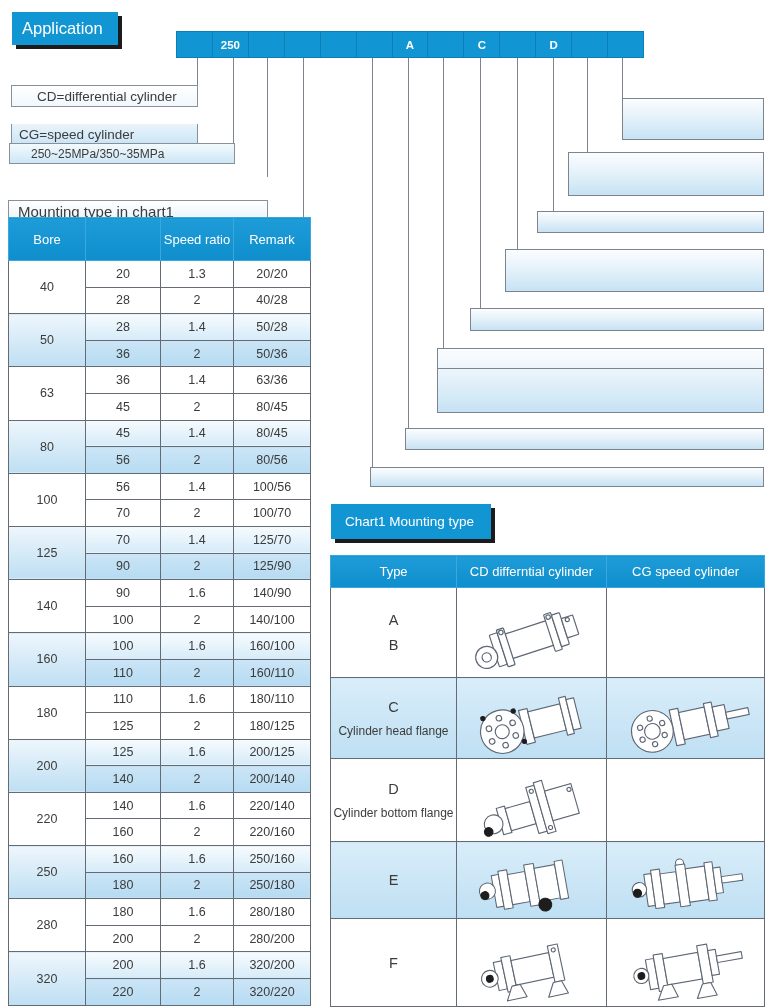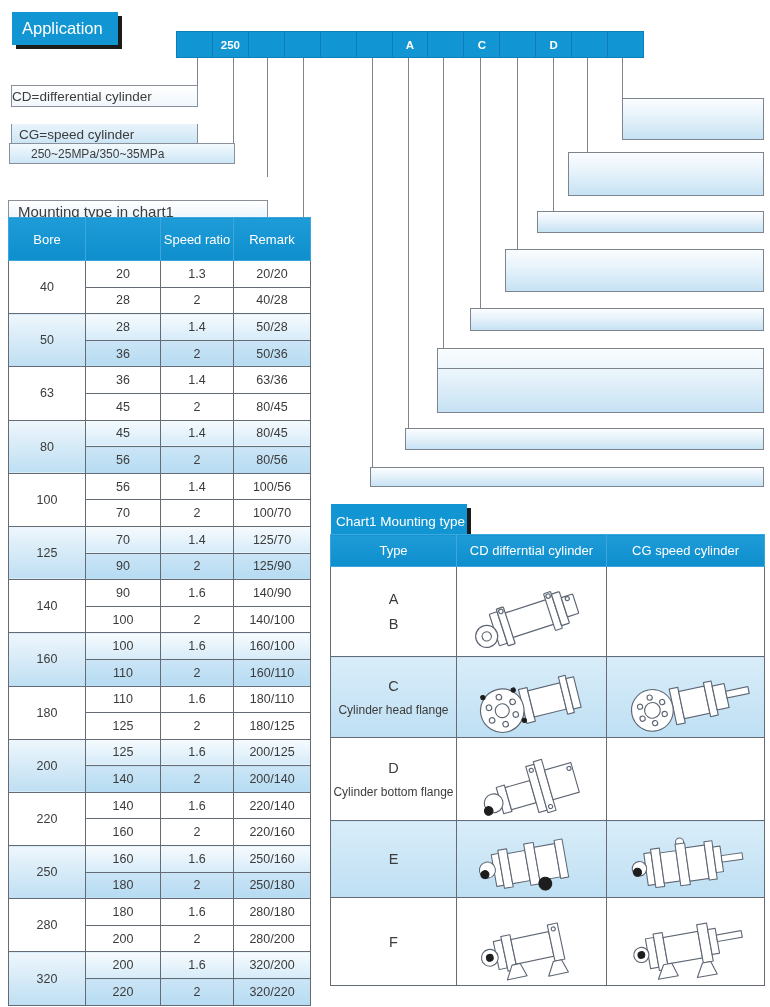--- a/index.html
+++ b/index.html
@@ -3,36 +3,36 @@
 <meta charset="utf-8">
 <style>
   html,body{margin:0;padding:0;background:#ffffff;}
   .page{position:relative;width:770px;height:1007px;background:#ffffff;overflow:hidden;
         font-family:"Liberation Sans", sans-serif;color:#3b3b3b;}
 
   
   .blue-btn{position:absolute;background:#1295d3;color:#ffffff;display:flex;align-items:center;
             box-shadow:4px 4px 0 #1b1b1b;box-sizing:border-box;}
   .app-btn{left:12px;top:12px;width:106px;height:33px;font-size:16.5px;padding-left:10px;}
-  .chart1-btn{left:331px;top:504px;width:136px;height:35px;font-size:13.5px;padding-left:5px;}
+  .chart1-btn{left:331px;top:504px;width:160px;height:35px;font-size:13.5px;padding-left:14px;}
 
   
   .code-bar{position:absolute;left:176px;top:31px;width:468px;height:27px;background:#1295d3;
             display:flex;border:1px solid #0d7fb8;box-sizing:border-box;}
   .code-bar .seg{flex:1;border-right:1px solid #0d7fb8;color:#ffffff;font-size:11.5px;font-weight:bold;
                  display:flex;align-items:center;justify-content:center;}
   .code-bar .seg:last-child{border-right:none;}
 
   
   .vline{position:absolute;width:1px;background:#7e848d;}
 
   
   .label-box{position:absolute;border:1px solid #8a9099;box-sizing:border-box;display:flex;
              align-items:center;color:#3c3c3c;}
-  #lbl-cd{left:11px;top:85px;width:187px;height:22px;font-size:13.5px;padding-left:0;
+  #lbl-cd{left:11px;top:85px;width:187px;height:22px;font-size:13.5px;padding-left:25px;
           background:linear-gradient(#ffffff,#f0f7fc);}
   #lbl-cg{left:11px;top:124px;width:187px;height:22px;font-size:13.5px;padding-left:7px;
           background:linear-gradient(#eaf4fb,#c8e4f5);border-top:none;}
   #lbl-pressure{left:9px;top:143px;width:226px;height:21px;font-size:12px;padding-left:21px;
           background:linear-gradient(#f3fafd,#cde6f6);}
   #lbl-mounting{left:8px;top:177px;width:260px;height:23px;font-size:15px;padding-left:9px;
           background:linear-gradient(#ffffff,#e7f3fb);margin-top:23px;}
 
   
   .opt-box{position:absolute;border:1px solid #7e848d;box-sizing:border-box;
@@ -45,21 +45,21 @@
   .bore-table th{background:linear-gradient(#1d9cd8,#0f8ecd);color:#ffffff;font-weight:normal;
                  font-size:13px;height:40px;border:1px solid #3da6dc;}
   .bore-table td{border:1px solid #646b74;font-size:12.5px;text-align:center;height:25.6px;
                  color:#3b3b3b;background:#ffffff;padding:0;}
   .bore-table tr.blue.r0 td{background:linear-gradient(#f6fbfe,#d6ebf8);}
   .bore-table tr.blue.r1 td{background:linear-gradient(#cbe5f6,#b6dbf2);}
   .bore-table td.bore-cell{background:#ffffff;}
   .bore-table tr.blue td.bore-cell{background:linear-gradient(#eef6fc,#bedff3);}
 
   
-  .mount-table{position:absolute;left:330px;top:534px;width:434px;border-collapse:collapse;
+  .mount-table{position:absolute;left:330px;top:555px;width:434px;border-collapse:collapse;
                table-layout:fixed;border:1.5px solid #4f565e;}
   .mount-table th{background:linear-gradient(#1d9cd8,#0f8ecd);color:#ffffff;font-weight:normal;
                   font-size:13px;height:29px;border:1px solid #3da6dc;}
   .mount-table td{border:1px solid #646b74;text-align:center;vertical-align:middle;padding:0;}
   .mount-table tr.bluerow td{background:linear-gradient(#d9edf9,#bedff3);}
   .type-cell{font-size:14.5px;color:#3c3c3c;}
   .type-stack{display:flex;flex-direction:column;align-items:center;gap:9px;}
   .type-sub{font-size:12px;}
   .draw{text-align:center;}
   .cyl{display:inline-block;vertical-align:middle;}

